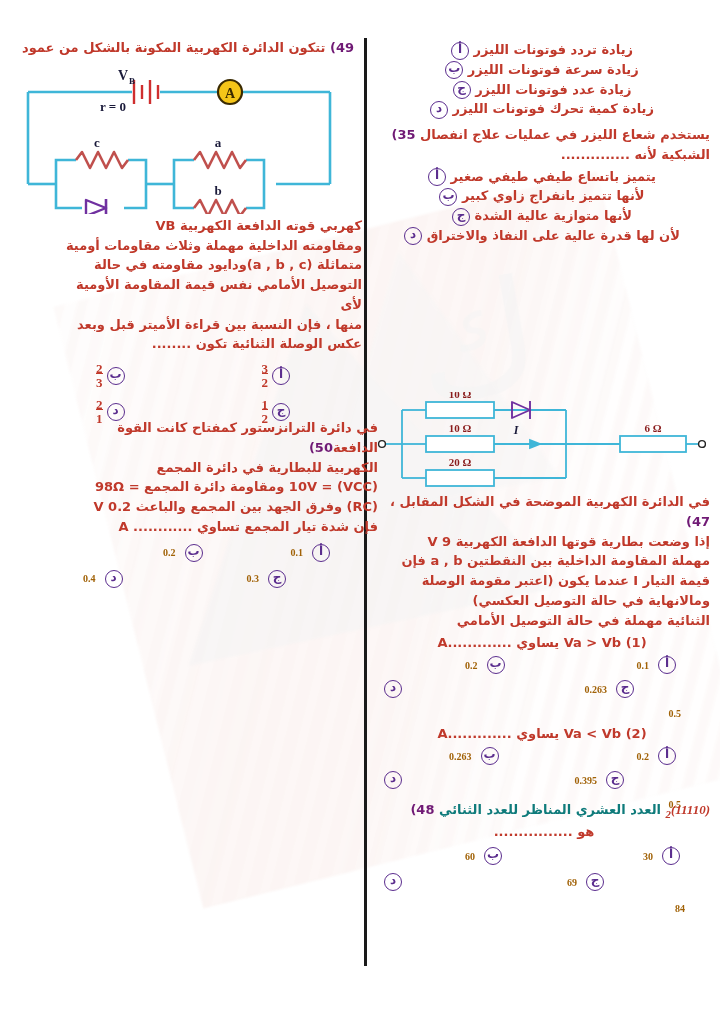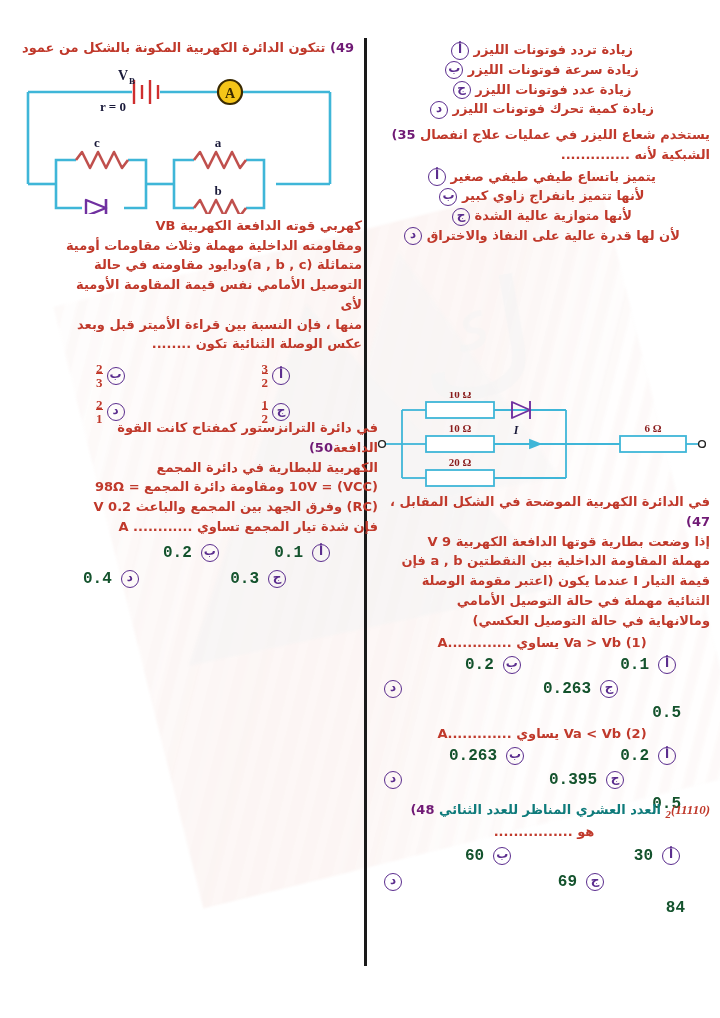--- a/index.html
+++ b/index.html
@@ -62,21 +62,21 @@
   .teal{color:#0f7b7b;}
   .math{font-family:Liberation Serif, serif;font-style:italic;font-weight:bold;}
 
   
   .ch{
     display:inline-block;border:1.6px solid #5b2d8e;border-radius:50%;
     width:16px;height:16px;line-height:13px;text-align:center;
     color:#5b2d8e;font-size:12px;font-weight:bold;vertical-align:middle;
     font-family:"DejaVu Sans",sans-serif;
   }
-  .val{color:#14532d;font-family:Liberation Mono, monospace;font-weight:bold;font-size:16px;
+  .val{color:#a16207;font-family:Liberation Serif, serif;font-weight:bold;font-size:10px;
        vertical-align:middle;margin:0 5px;}
 
   
   .frac{display:inline-block;text-align:center;vertical-align:middle;
         font-family:"Liberation Serif",serif;font-weight:bold;color:#c0392b;font-size:13px;line-height:1.05;}
   .frac .den{border-top:1.4px solid #c0392b;padding-top:1px;}
 
   
   .circuit-wrap{position:relative;}
   svg{display:block;}
@@ -345,35 +345,35 @@
 
     <div style="position:absolute;left:0;top:492px;width:336px;">
       <div class="ar" style="padding-left:4px;">
         <div>
           <span>في الدائرة الكهربية الموضحة في الشكل المقابل ،</span>
           <span class="qnum">47)</span>
         </div>
         <div>إذا وضعت بطارية قوتها الدافعة الكهربية 9 V</div>
         <div>مهملة المقاومة الداخلية بين النقطتين a , b فإن</div>
         <div>قيمة التيار I عندما يكون (اعتبر مقومة الوصلة</div>
+        <div>ومالانهاية في حالة التوصيل العكسي)</div>
         <div>الثنائية مهملة في حالة التوصيل الأمامي</div>
-        <div>ومالانهاية في حالة التوصيل العكسي)</div>
       </div>
 
       <div class="ar" style="text-align:center;margin-top:3px;">(1) Va &gt; Vb يساوي .............A</div>
       <div style="position:relative;height:70px;">
         <div style="position:absolute;right:34px;top:2px;">
           <span class="val">0.1</span>
           <span class="ch">أ</span>
         </div>
         <div style="position:absolute;left:86px;top:2px;">
           <span class="val">0.2</span>
           <span class="ch">ب</span>
         </div>
-        <div style="position:absolute;right:92px;top:26px;">
+        <div style="position:absolute;right:76px;top:26px;">
           <span class="val">0.263</span>
           <span class="ch">ج</span>
         </div>
         <div style="position:absolute;left:10px;top:26px;">
           <span class="ch">د</span>
         </div>
         <div style="position:absolute;right:24px;top:50px;">
           <span class="val">0.5</span>
         </div>
       </div>

